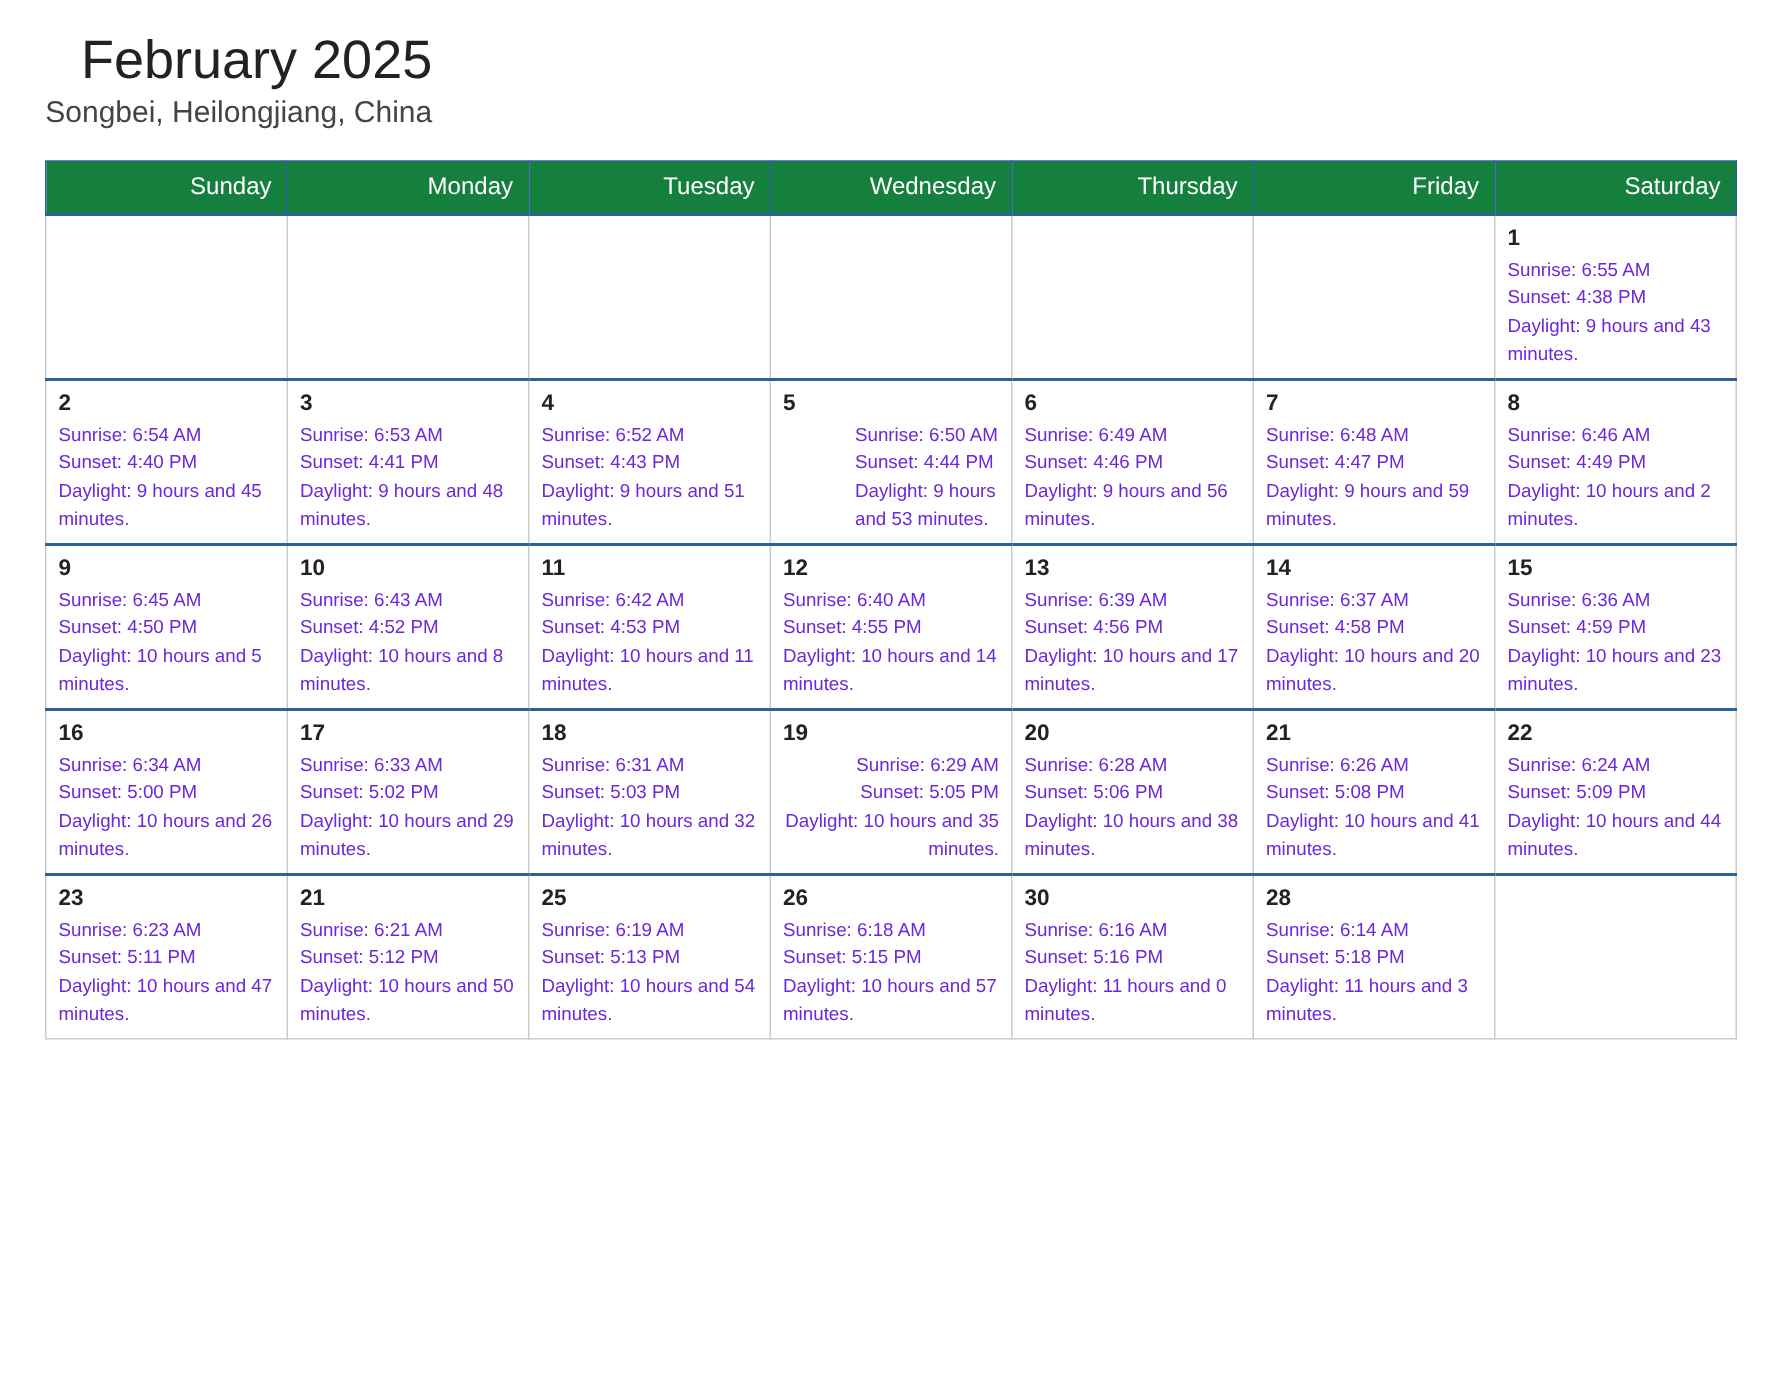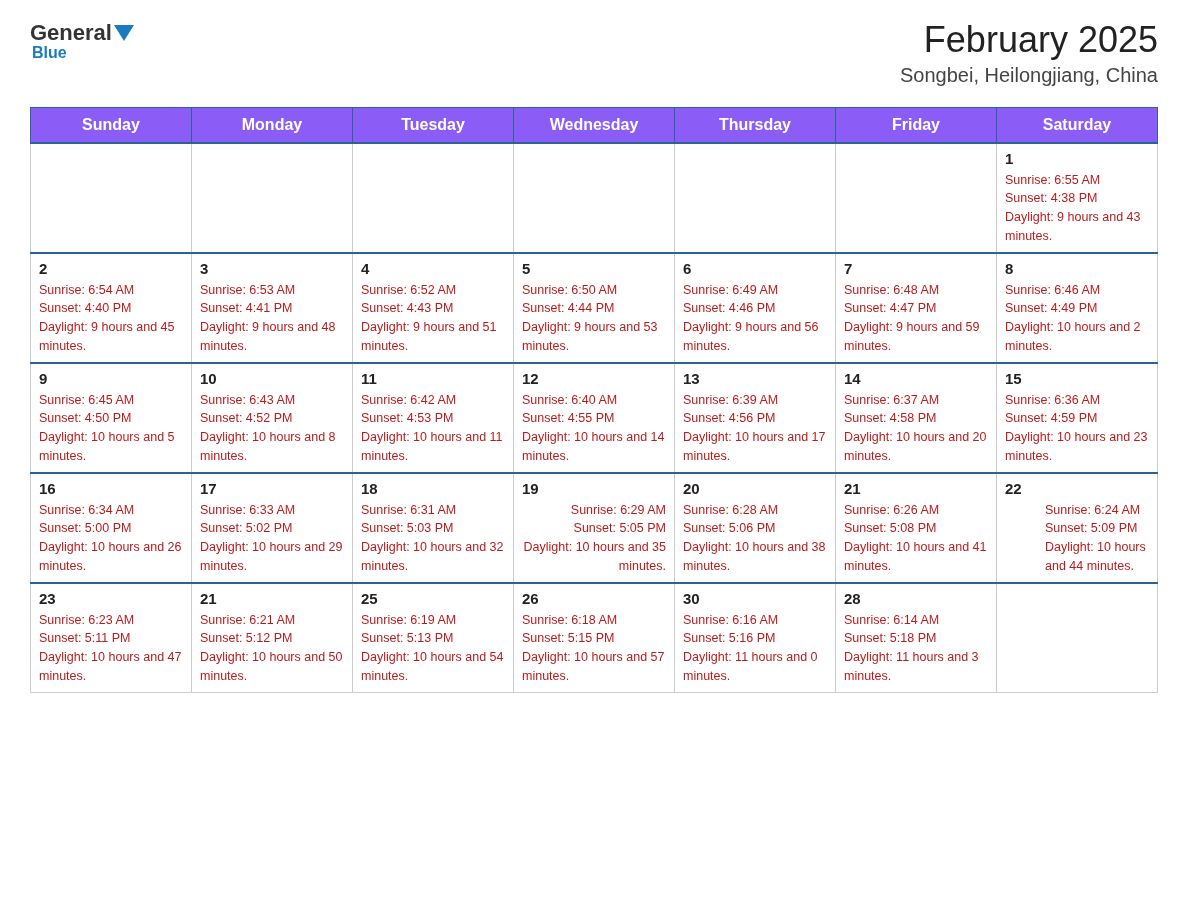--- a/index.html
+++ b/index.html
@@ -57,26 +57,26 @@
       font-size: 20px;
       color: #444;
       margin-top: 4px;
       text-align: right;
     }
     .calendar {
       width: 100%;
       border-collapse: collapse;
     }
     .calendar th {
-      background: #8b5cf6;
+      background: #15803d;
       color: #fff;
       padding: 8px 10px;
       font-size: 16px;
-      font-weight: bold;
-      text-align: center;
+      font-weight: normal;
+      text-align: right;
       border: 1px solid #2a6496;
     }
     .calendar td {
       vertical-align: top;
       padding: 6px 8px;
       border: 1px solid #ccc;
       width: 14.28%;
       min-height: 100px;
       font-size: 13px;
       color: #333;
@@ -87,37 +87,30 @@
     }
     .day-number {
       font-size: 15px;
       font-weight: bold;
       margin-bottom: 4px;
       color: #222;
     }
     .day-info {
       font-size: 12.5px;
       line-height: 1.5;
-      color: #b91c1c;
+      color: #6d28d9;
     }
     .empty-cell {
       background: #f9f9f9;
     }
   </style>
 </head>
 <body>
 
 <div class="header">
-  <div class="logo">
-    <div class="logo-text">
-      <span>General</span>
-      <div class="logo-triangle"></div>
-    </div>
-    <div class="logo-subtitle">Blue</div>
-  </div>
   <div class="title-block">
     <div class="month-title">February 2025</div>
     <div class="location-title">Songbei, Heilongjiang, China</div>
   </div>
 </div>
 
 <table class="calendar">
   <thead>
     <tr>
     <th>Sunday</th>
@@ -158,21 +151,21 @@
 Daylight: 9 hours and 48 minutes.</div>
         </td>
         <td>
           <div class="day-number">4</div>
           <div class="day-info" style="white-space: pre-line;">Sunrise: 6:52 AM
 Sunset: 4:43 PM
 Daylight: 9 hours and 51 minutes.</div>
         </td>
         <td>
           <div class="day-number">5</div>
-          <div class="day-info" style="white-space: pre-line;">Sunrise: 6:50 AM
+          <div class="day-info" style="white-space: pre-line; margin-left: 48px;">Sunrise: 6:50 AM
 Sunset: 4:44 PM
 Daylight: 9 hours and 53 minutes.</div>
         </td>
         <td>
           <div class="day-number">6</div>
           <div class="day-info" style="white-space: pre-line;">Sunrise: 6:49 AM
 Sunset: 4:46 PM
 Daylight: 9 hours and 56 minutes.</div>
         </td>
         <td>
@@ -264,21 +257,21 @@
 Daylight: 10 hours and 38 minutes.</div>
         </td>
         <td>
           <div class="day-number">21</div>
           <div class="day-info" style="white-space: pre-line;">Sunrise: 6:26 AM
 Sunset: 5:08 PM
 Daylight: 10 hours and 41 minutes.</div>
         </td>
         <td>
           <div class="day-number">22</div>
-          <div class="day-info" style="white-space: pre-line; margin-left: 40px;">Sunrise: 6:24 AM
+          <div class="day-info" style="white-space: pre-line;">Sunrise: 6:24 AM
 Sunset: 5:09 PM
 Daylight: 10 hours and 44 minutes.</div>
         </td>
       </tr>
       <tr class="week-row">
         <td>
           <div class="day-number">23</div>
           <div class="day-info" style="white-space: pre-line;">Sunrise: 6:23 AM
 Sunset: 5:11 PM
 Daylight: 10 hours and 47 minutes.</div>

